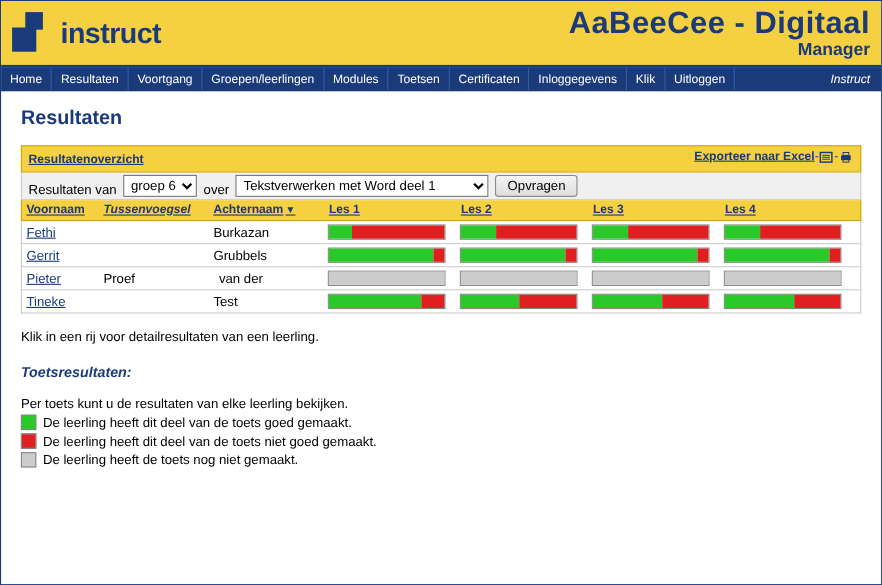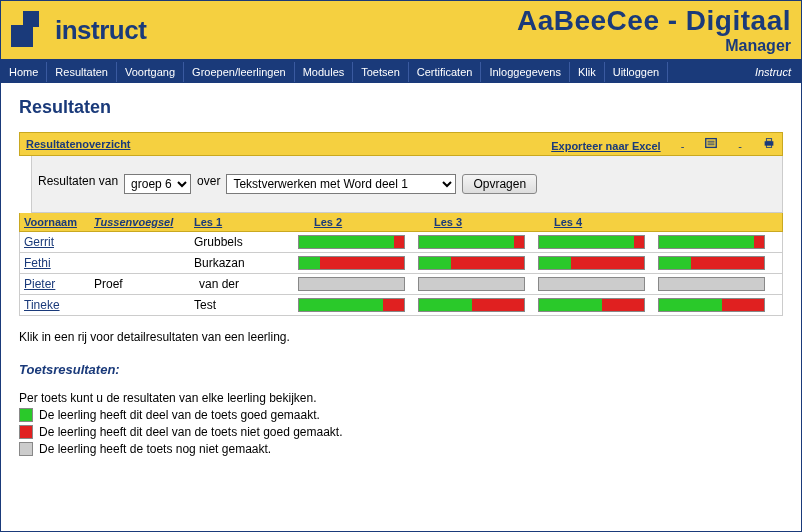--- a/index.html
+++ b/index.html
@@ -15,23 +15,23 @@
 .app-title { font-size: 28px; font-weight: bold; letter-spacing: 0.5px; margin-left: 41px; }
 .app-sub { font-size: 16px; font-weight: bold; }
 .navbar { background: #1a3a7a; height: 22px; display: flex; align-items: center; color: #fff; font-size: 11px; }
 .navbar .item { padding: 4px 8px; border-right: 1px solid #3a5aa0; cursor: pointer; display: flex; align-items: center; }
 .navbar .spacer { flex: 1; }
 .navbar .brand { padding: 4px 10px; font-style: italic; display: flex; align-items: center; }
 .content { padding: 14px 18px; }
 .page-title { color: #1a3a7a; font-size: 18px; font-weight: bold; margin-bottom: 14px; }
 .bar-yellow { background: #f5d040; border: 1px solid #c9a820; padding: 3px 6px; display: flex; align-items: center; justify-content: space-between; font-size: 11px; }
 .link { color: #1a3a7a; text-decoration: underline; cursor: pointer; font-weight: bold; }
-.export-icons { display: flex; align-items: flex-end; gap: 20px; color: #1a3a7a; }
+.export-icons { display: flex; align-items: flex-start; gap: 0; color: #1a3a7a; }
 .export-icons svg { width: 14px; height: 14px; }
-.filter-row { background: #f0f0f0; border: 1px solid #ccc; border-top: none; padding: 18px 6px; display: flex; align-items: flex-start; gap: 6px; font-size: 12px; margin-left: 12px; }
+.filter-row { background: #f0f0f0; border: 1px solid #ccc; border-top: none; padding: 2px 6px; display: flex; align-items: flex-end; gap: 6px; font-size: 12px; }
 select { font-size: 12px; padding: 1px 2px; border: 1px solid #7a7a7a; background: #fff; }
 .btn { font-size: 12px; padding: 2px 10px; background: linear-gradient(#f5f5f5, #ddd); border: 1px solid #888; border-radius: 3px; cursor: pointer; }
 .table-head { background: #f5d040; border: 1px solid #c9a820; border-top: none; display: flex; font-size: 11px; font-weight: bold; }
 .table-head .th { padding: 3px 4px; color: #1a3a7a; text-decoration: underline; cursor: pointer; }
 .th.name { width: 70px; }
 .th.tv { width: 100px; font-style: italic; }
 .th.achter { width: 105px; display: flex; align-items: center; gap: 2px; }
 .th.les { width: 120px; }
 .sort-arrow { font-size: 9px; color: #1a3a7a; }
 .table-row { display: flex; border: 1px solid #ccc; border-top: none; align-items: stretch; font-size: 12px; cursor: pointer; }
@@ -117,28 +117,61 @@
       <span>Resultaten van</span>
       <select><option>groep 6</option></select>
       <span>over</span>
       <select style="width:230px"><option>Tekstverwerken met Word deel 1</option></select>
       <button class="btn">Opvragen</button>
     </div>
 
     <div class="table-head">
       <div class="th name">Voornaam</div>
       <div class="th tv">Tussenvoegsel</div>
+      <div class="th achter">
+        <span>Achternaam</span>
+        <span class="sort-arrow">▼</span>
+      </div>
       <div class="th les">Les 1</div>
       <div class="th les">Les 2</div>
       <div class="th les">Les 3</div>
       <div class="th les">Les 4</div>
     </div>
 
     <div id="table-body">
         <div class="table-row">
+          <div class="td name">Fethi</div>
+          <div class="td tv"></div>
+          <div class="td achter">Burkazan</div>
+          <div class="td les">
+            <div class="bar">
+              <div class="seg g" style="width: 20%;"></div>
+              <div class="seg r" style="width: 80%;"></div>
+            </div>
+          </div>
+          <div class="td les">
+            <div class="bar">
+              <div class="seg g" style="width: 30%;"></div>
+              <div class="seg r" style="width: 70%;"></div>
+            </div>
+          </div>
+          <div class="td les">
+            <div class="bar">
+              <div class="seg g" style="width: 30%;"></div>
+              <div class="seg r" style="width: 70%;"></div>
+            </div>
+          </div>
+          <div class="td les">
+            <div class="bar">
+              <div class="seg g" style="width: 30%;"></div>
+              <div class="seg r" style="width: 70%;"></div>
+            </div>
+          </div>
+        </div>
+        <div class="table-row">
           <div class="td name">Gerrit</div>
           <div class="td tv"></div>
           <div class="td achter">Grubbels</div>
           <div class="td les">
             <div class="bar">
               <div class="seg g" style="width: 90%;"></div>
               <div class="seg r" style="width: 10%;"></div>
             </div>
           </div>
           <div class="td les">
@@ -154,49 +187,20 @@
             </div>
           </div>
           <div class="td les">
             <div class="bar">
               <div class="seg g" style="width: 90%;"></div>
               <div class="seg r" style="width: 10%;"></div>
             </div>
           </div>
         </div>
         <div class="table-row">
-          <div class="td name">Fethi</div>
-          <div class="td tv"></div>
-          <div class="td achter">Burkazan</div>
-          <div class="td les">
-            <div class="bar">
-              <div class="seg g" style="width: 20%;"></div>
-              <div class="seg r" style="width: 80%;"></div>
-            </div>
-          </div>
-          <div class="td les">
-            <div class="bar">
-              <div class="seg g" style="width: 30%;"></div>
-              <div class="seg r" style="width: 70%;"></div>
-            </div>
-          </div>
-          <div class="td les">
-            <div class="bar">
-              <div class="seg g" style="width: 30%;"></div>
-              <div class="seg r" style="width: 70%;"></div>
-            </div>
-          </div>
-          <div class="td les">
-            <div class="bar">
-              <div class="seg g" style="width: 30%;"></div>
-              <div class="seg r" style="width: 70%;"></div>
-            </div>
-          </div>
-        </div>
-        <div class="table-row">
           <div class="td name">Pieter</div>
           <div class="td achter">Proef</div>
           <div class="td tv">van der</div>
           <div class="td les">
             <div class="bar">
               <div class="seg n" style="width: 100%;"></div>
             </div>
           </div>
           <div class="td les">
             <div class="bar">

